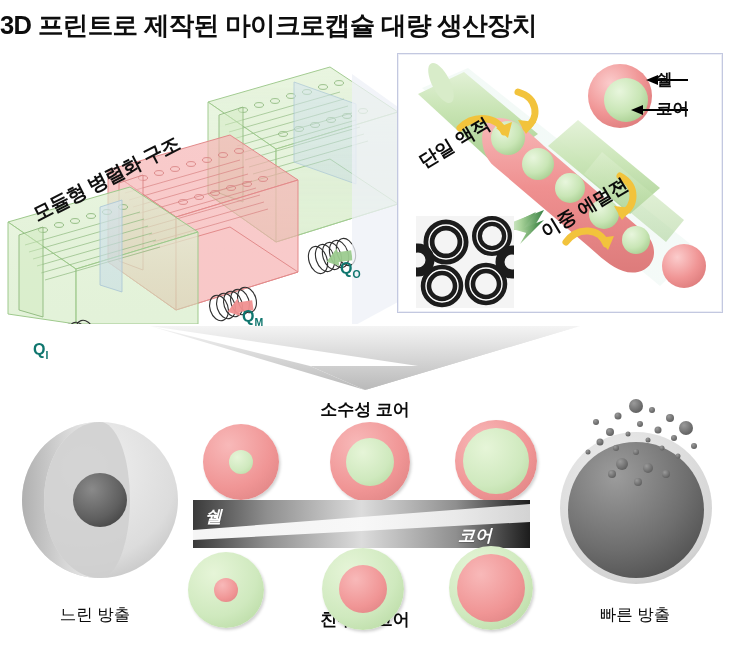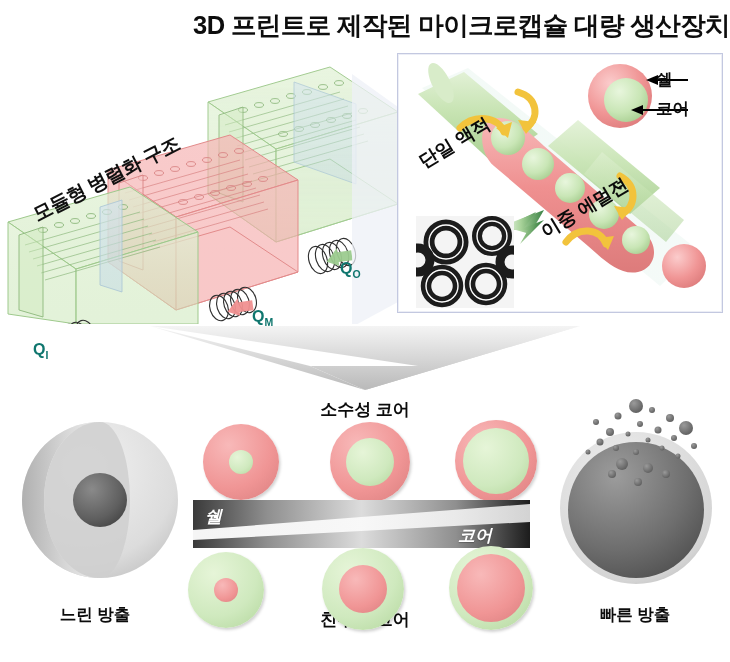--- a/index.html
+++ b/index.html
@@ -13,21 +13,21 @@
     overflow: hidden;
     font-family: "Liberation Sans", "DejaVu Sans", sans-serif;
     color: #111;
   }
   #stage { position: absolute; inset: 0; }
 
   
   .title {
     position: absolute;
     left: 0; top: 8px; width: 730px;
-    text-align: right;
+    text-align: left;
     font-size: 25.5px;
     font-weight: 700;
     letter-spacing: -0.6px;
     color: #0d0d0d;
     white-space: nowrap;
   }
 
   
   #device { position: absolute; left: 0; top: 52px; width: 400px; height: 272px; }
   #device svg { display:block; }
@@ -44,21 +44,21 @@
   }
   .qlabel {
     position: absolute;
     font-weight: 700;
     font-size: 16px;
     color: #0f766e;
     white-space: nowrap;
   }
   .qlabel sub { font-size: 10.5px; font-weight: 700; }
   #qI { left: 33px; top: 289px; text-align: right; }
-  #qM { left: 252px; top: 256px; }
+  #qM { left: 242px; top: 256px; }
   #qO { left: 340px; top: 208px; }
 
   
   #inset {
     position: absolute;
     left: 397px; top: 53px;
     width: 326px; height: 260px;
     background: #fff;
     border: 1.6px solid #c3c8e0;
     box-shadow: 0 0 0 1px #eceef6 inset;
@@ -98,21 +98,21 @@
   .cap-heading {
     position: absolute;
     font-size: 17px; font-weight: 700; color: #0b0b0b;
     white-space: nowrap; text-align: center;
   }
   #hdr-hydrophobic { left: 0; top: 18px; width: 730px; }
   #hdr-hydrophilic { left: 0; top: 228px; width: 730px; }
 
   .side-caption {
     position: absolute;
-    font-size: 16.5px; font-weight: 700; color: #0b0b0b;
+    font-size: 16.5px; font-weight: 400; color: #0b0b0b;
     white-space: nowrap; text-align: center;
   }
   #cap-slow { left: 10px; top: 224px; width: 170px; }
   #cap-fast { left: 550px; top: 224px; width: 170px; }
 
   
   #gradbar {
     position: absolute;
     left: 193px; top: 120px;
     width: 337px; height: 48px;

